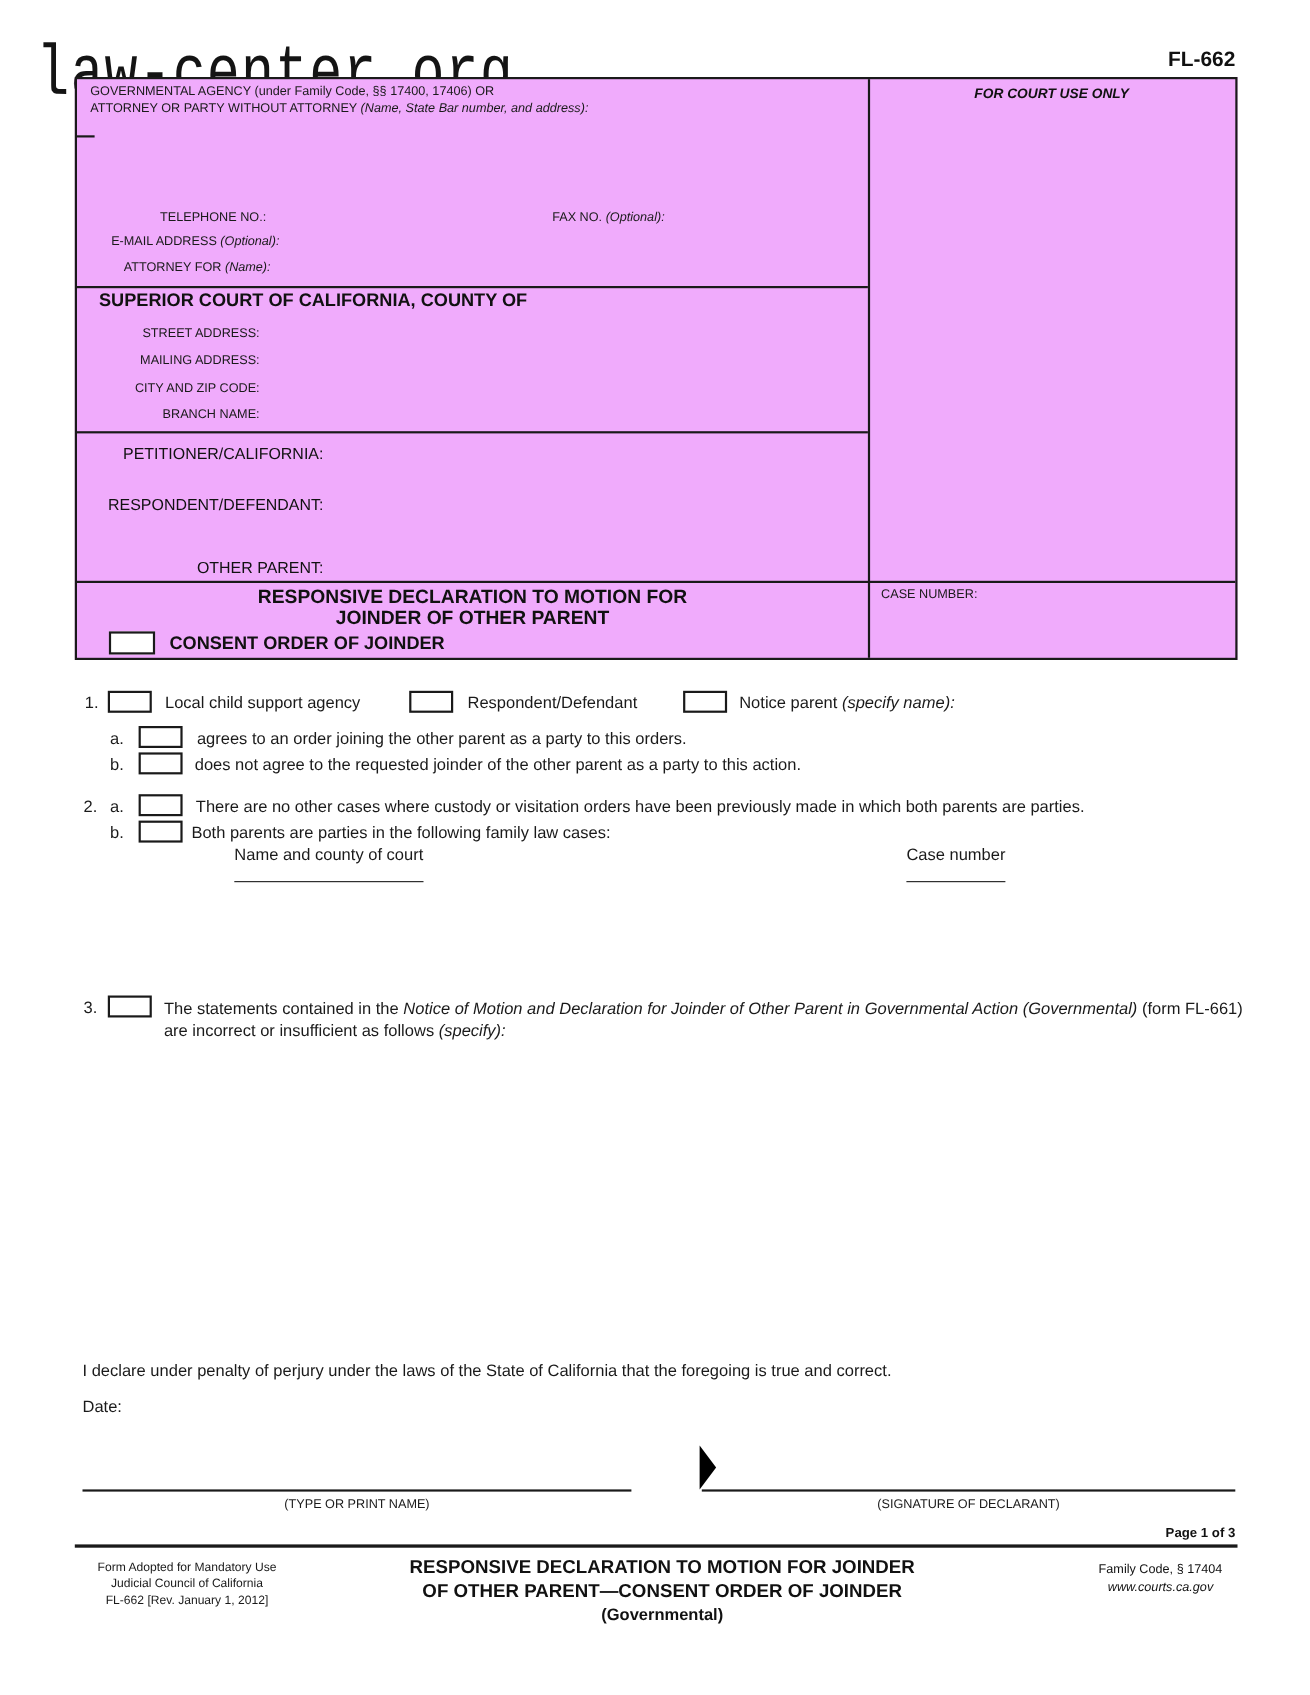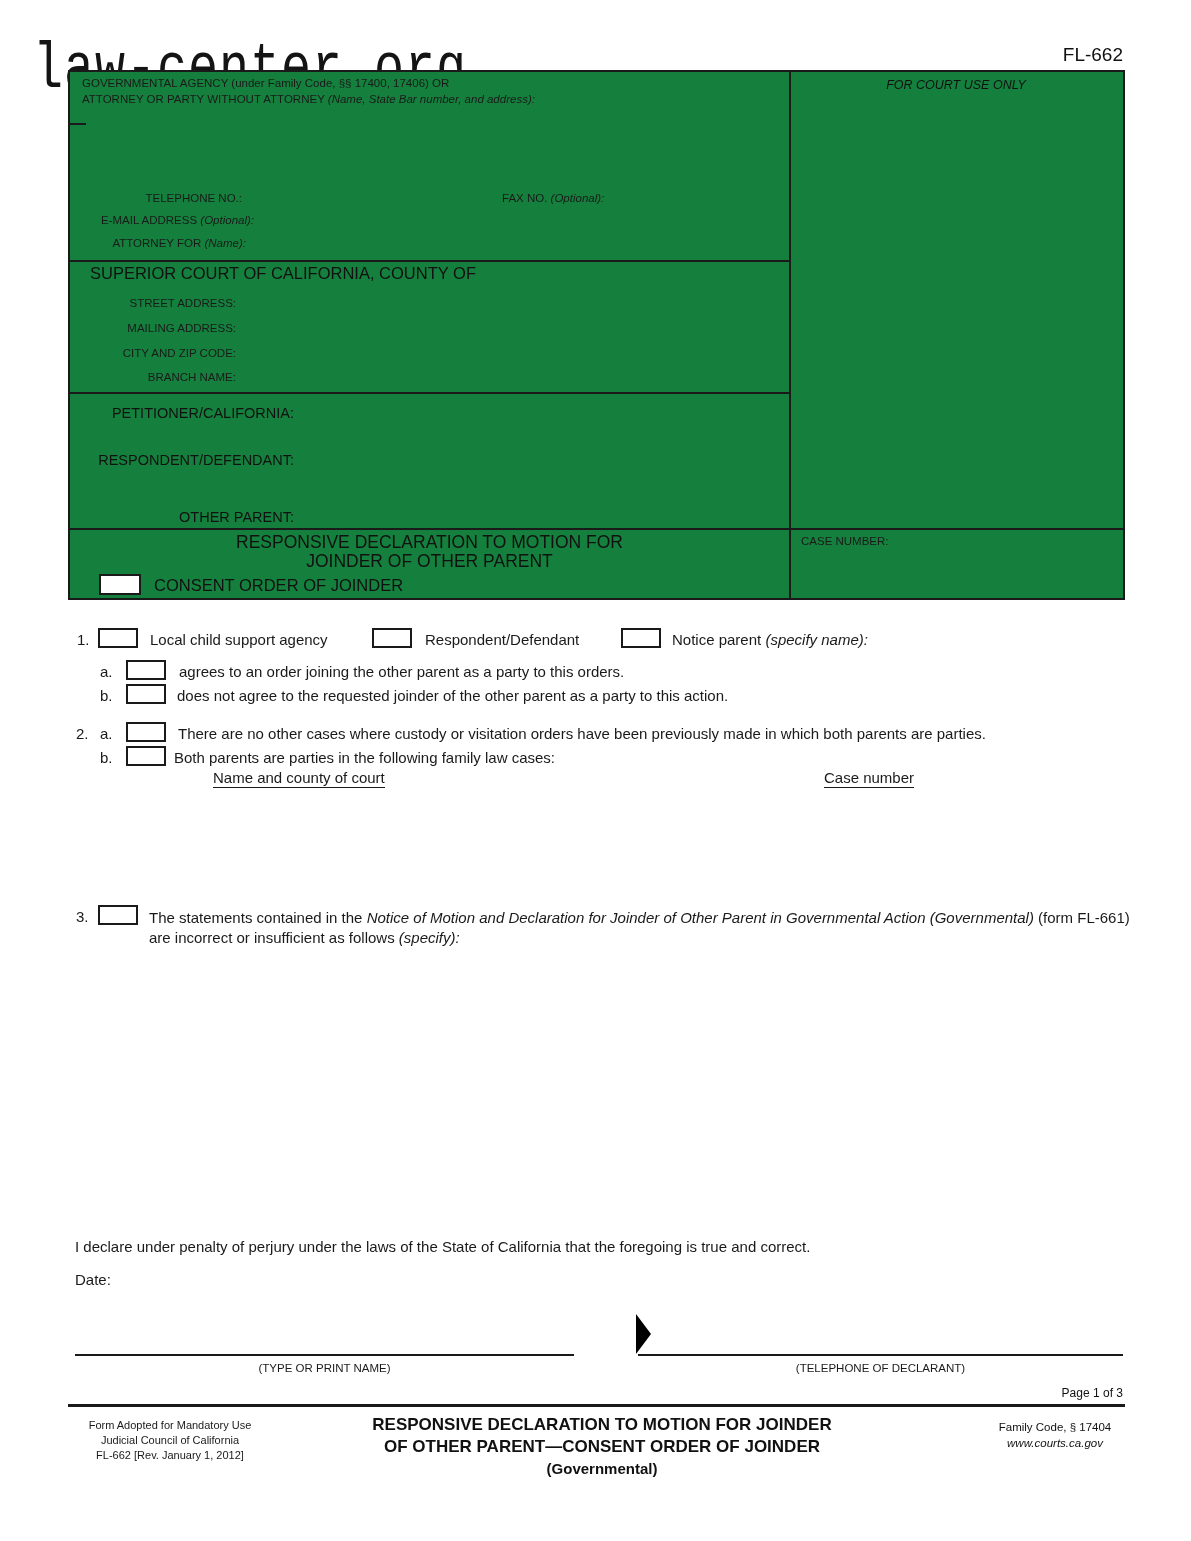--- a/index.html
+++ b/index.html
@@ -5,40 +5,40 @@
   * { margin:0; padding:0; box-sizing:border-box; }
   html,body { background:#f4f4f4; }
   .page {
     position:relative; width:1191px; height:1541px; background:#ffffff;
     font-family:"Liberation Sans", sans-serif; color:#111;
     margin:0 auto; overflow:hidden;
   }
   .abs { position:absolute; }
   .small-label { font-size:11.5px; color:#1a1a1a; }
   .body-text { font-size:15px; color:#1a1a1a; }
-  .bold { font-weight:normal; }
+  .bold { font-weight:bold; }
   .it { font-style:italic; }
   .right { text-align:right; }
   .center { text-align:center; }
   .hline { background:#1a1a1a; height:2px; }
   .vline { background:#1a1a1a; width:2px; }
   .cb {
     width:40px; height:20px; border:2px solid #1a1a1a; background:#fff;
     display:inline-block;
   }
   .watermark {
     font-family:"Liberation Mono", monospace;
     font-size:50px; letter-spacing:1px; color:#141414;
     transform:scaleY(1.3); transform-origin:top left; white-space:nowrap;
   }
   .outer-box {
-    border:2px solid #1a1a1a; background:#15803d;
+    border:2px solid #1a1a1a; background:#f0abfc;
   }
   .field { background:transparent; }
-  .underlined { border-bottom:1.5px solid #1a1a1a; padding-bottom:1px; }
+  .underlined { border-bottom:1.5px solid #1a1a1a; padding-bottom:15px; }
   .arrow-right {
     width:0; height:0;
     border-top:20px solid transparent; border-bottom:20px solid transparent;
     border-left:15px solid #000;
   }
   .footer-small { font-size:11px; line-height:15px; color:#1a1a1a; }
   .footer-center { font-size:17px; font-weight:bold; line-height:22px; color:#111; }
 </style>
 </head>
 <body>
@@ -153,21 +153,21 @@
   <div class="abs body-text" style="left:75px; top:1271px;">Date:</div>
   <div class="abs field" style="left:122px; top:1268px; width:320px; height:22px;"></div>
 
   <div class="abs field" style="left:75px; top:1320px; width:499px; height:32px;"></div>
   <div class="abs hline" style="left:75px; top:1354px; width:499px;"></div>
   <div class="abs center small-label" style="left:75px; top:1362px; width:499px;">(TYPE OR PRINT NAME)</div>
 
   <div class="abs arrow-right" style="left:636px; top:1314px;"></div>
   <div class="abs field" style="left:655px; top:1320px; width:465px; height:32px;"></div>
   <div class="abs hline" style="left:638px; top:1354px; width:485px;"></div>
-  <div class="abs center small-label" style="left:638px; top:1362px; width:485px;">(TELEPHONE OF DECLARANT)</div>
+  <div class="abs center small-label" style="left:638px; top:1362px; width:485px;">(SIGNATURE OF DECLARANT)</div>
 
   <div class="abs bold right" style="left:900px; top:1386px; width:223px; font-size:12px;">Page 1 of 3</div>
   <div class="abs" style="left:68px; top:1404px; width:1057px; height:3px; background:#1a1a1a;"></div>
 
   <div class="abs center footer-small" style="left:68px; top:1418px; width:204px;">
     <div>Form Adopted for Mandatory Use</div>
     <div>Judicial Council of California</div>
     <div>FL-662 [Rev. January 1, 2012]</div>
   </div>
 

